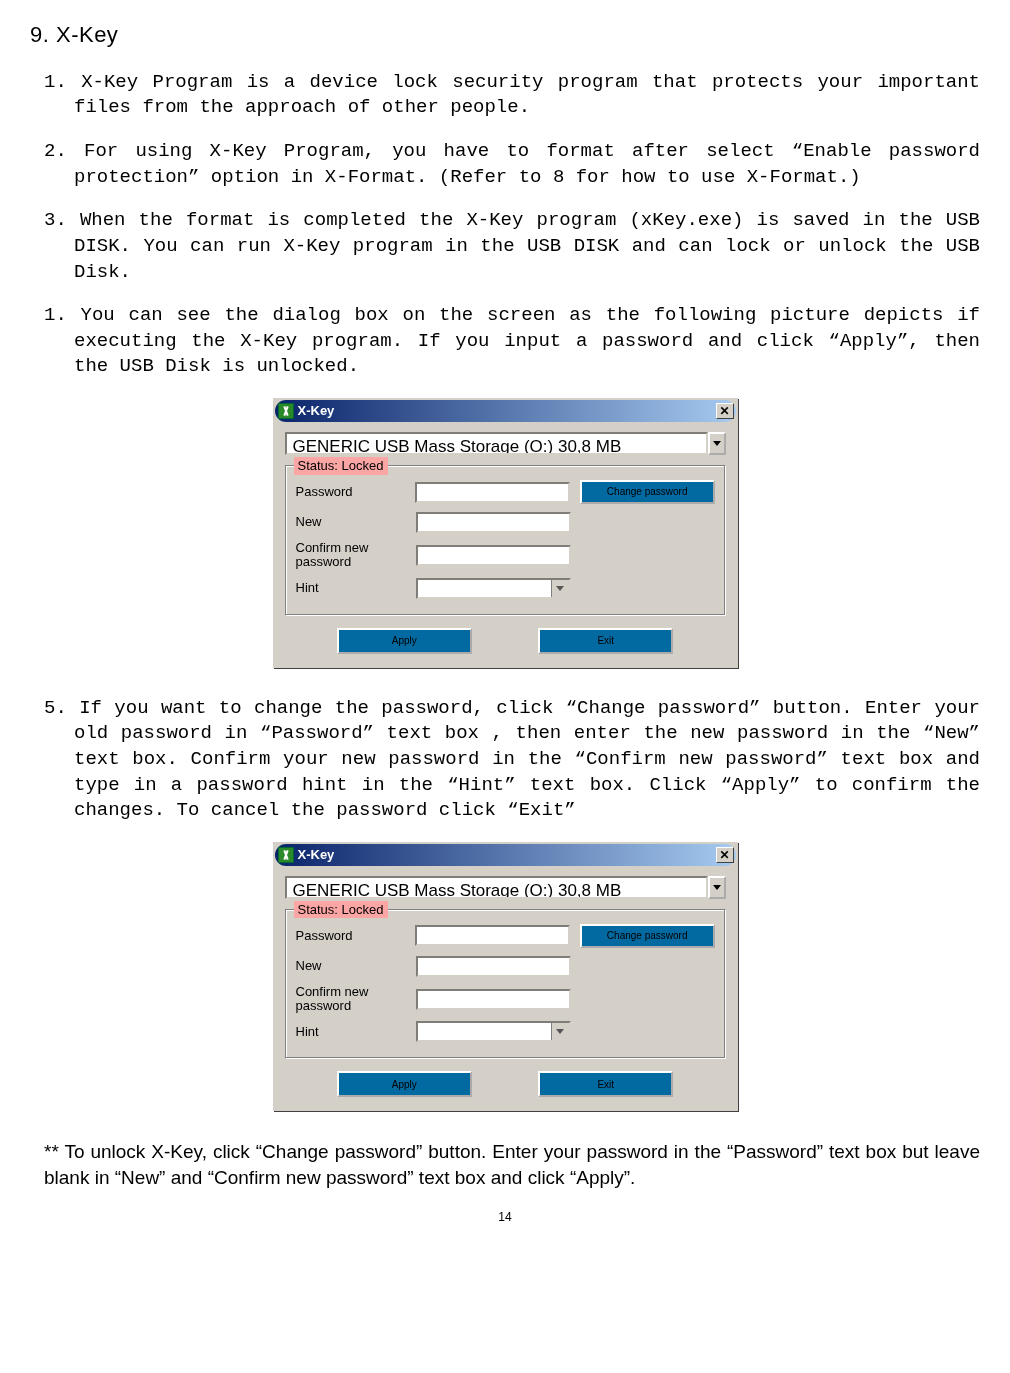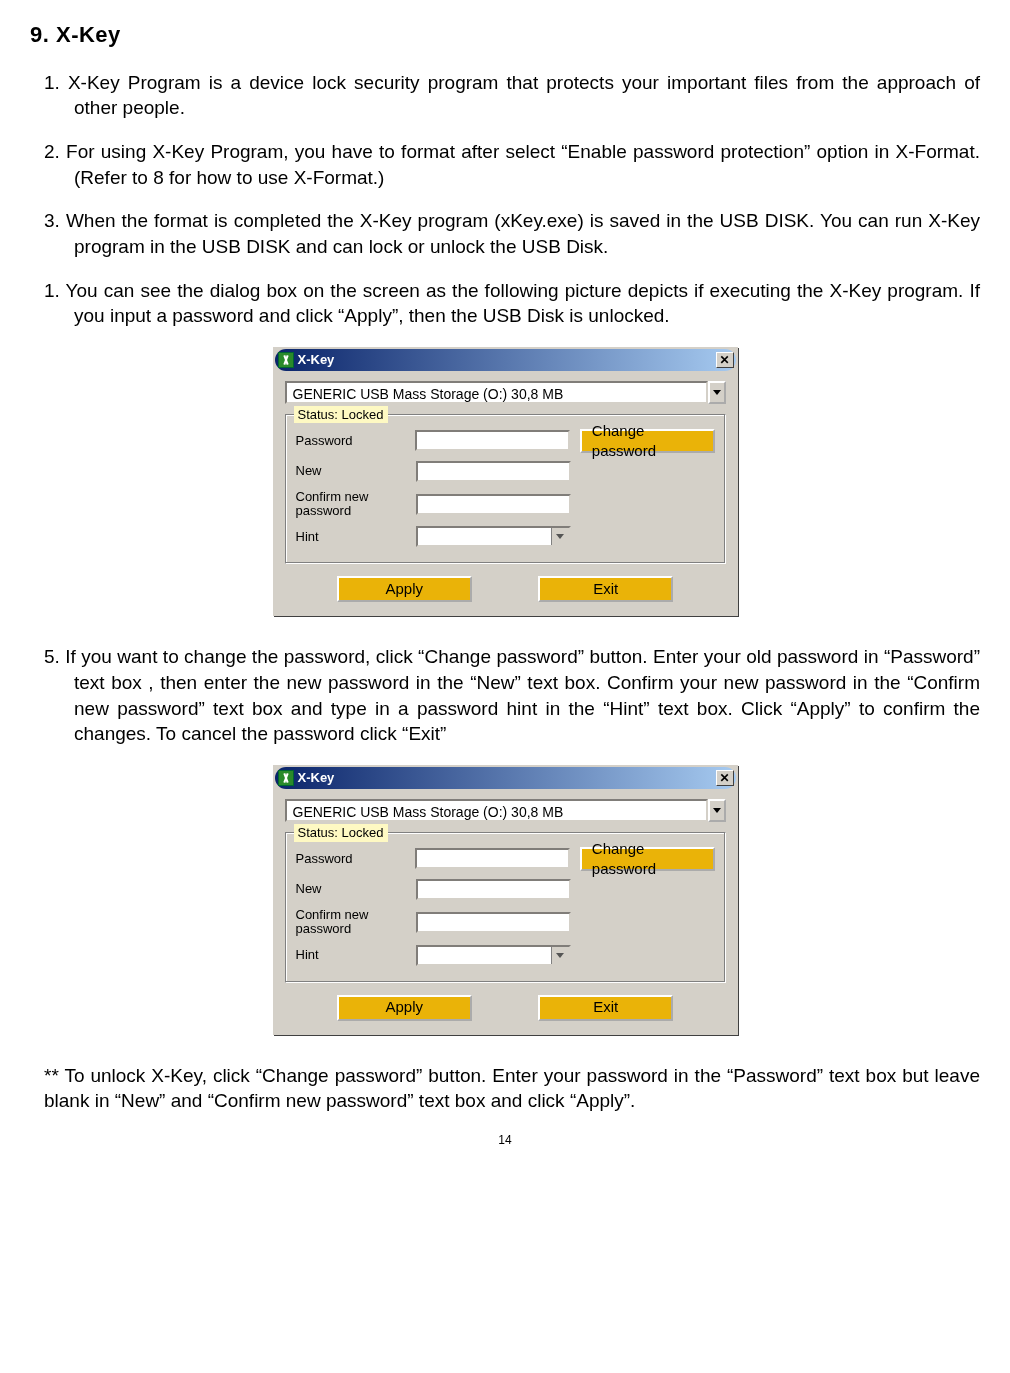--- a/index.html
+++ b/index.html
@@ -7,29 +7,30 @@
       font-family: Arial, Helvetica, sans-serif;
       font-size: 19px;
       color: #000;
       background: #fff;
       width: 1010px;
       padding: 20px 30px 10px 30px;
       line-height: 1.35;
     }
     h1 {
       font-size: 22px;
-      font-weight: bold;
+      font-weight: normal;
       margin-bottom: 20px;
       letter-spacing: 0.5px;
     }
     .para {
       margin: 0 0 18px 14px;
       text-align: justify;
       text-indent: -30px;
       padding-left: 30px;
+      font-family: Liberation Mono, monospace;
     }
     .para-plain {
       margin: 0 0 18px 14px;
       text-align: justify;
     }
     .dialog-wrap {
       display: flex;
       justify-content: center;
       margin: 6px 0 28px 0;
     }
@@ -81,21 +82,21 @@
     .combo {
       display: flex;
       height: 23px;
       margin-bottom: 10px;
     }
     .combo-text {
       flex: 1;
       background: #fff;
       border: 2px inset #d4d0c8;
       padding: 2px 6px;
-      font-size: 14px;
+      font-size: 17px;
       overflow: hidden;
       white-space: nowrap;
     }
     .combo-btn {
       width: 18px;
       background: #d4d0c8;
       border: 2px outset #fff;
       display: flex; align-items: center; justify-content: center;
     }
     .arrow-down {
@@ -109,21 +110,21 @@
       border-right-color: #fff;
       border-bottom-color: #fff;
       box-shadow: inset -1px -1px 0 #808080, inset 1px 1px 0 #fff;
       padding: 14px 10px 8px 10px;
       position: relative;
       margin-bottom: 12px;
     }
     .group-title {
       position: absolute;
       top: -9px; left: 8px;
-      background: #fef9c3;
+      background: #fca5a5;
       padding: 0 4px;
       font-size: 13px;
     }
     .row {
       display: flex;
       align-items: center;
       margin-bottom: 8px;
     }
     .lbl {
       width: 120px;
@@ -146,23 +147,23 @@
     }
     .hint-text { flex: 1; }
     .hint-btn {
       width: 18px;
       background: #d4d0c8;
       border-left: 1px solid #808080;
       display: flex; align-items: center; justify-content: center;
     }
     .btn {
       height: 24px;
-      background: #eab308;
+      background: #0369a1;
       border: 2px outset #fff;
-      font-size: 15px;
+      font-size: 10px;
       display: flex; align-items: center; justify-content: center;
       padding: 0 10px;
     }
     .btn-change { width: 135px; }
     .action-row {
       display: flex;
       justify-content: space-around;
       padding: 0 40px;
       gap: 42px;
     }

